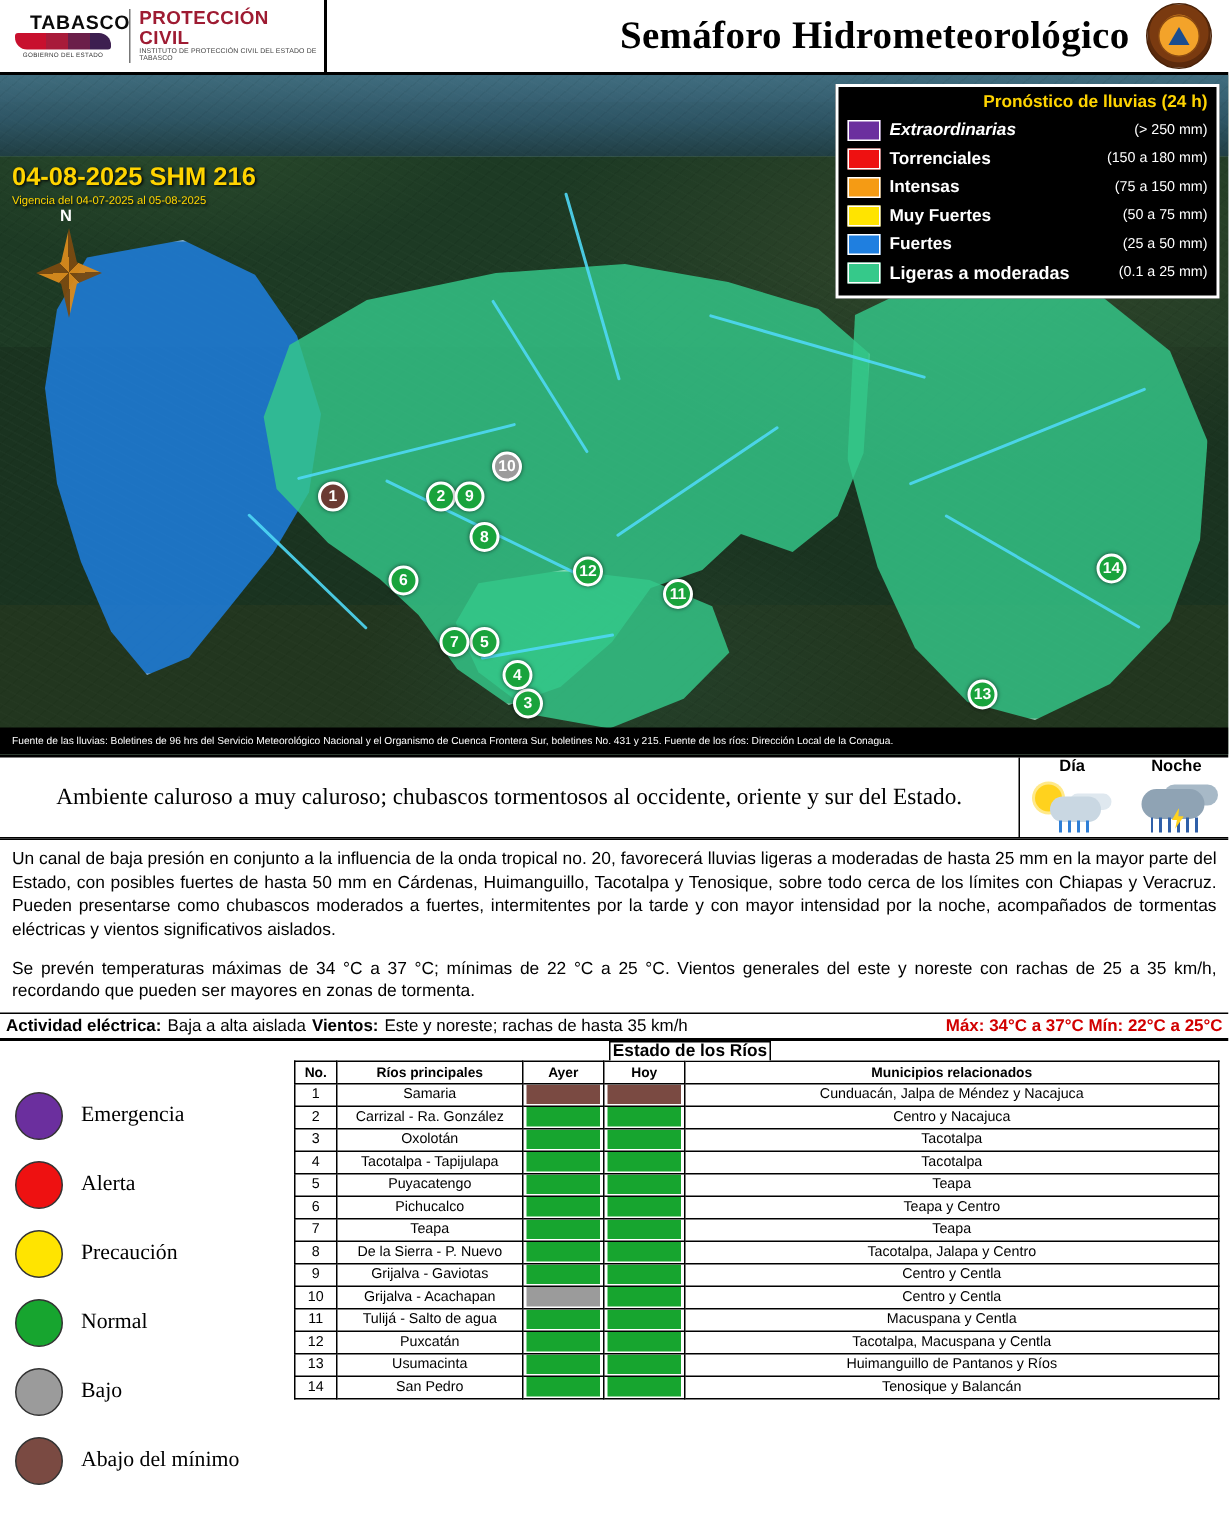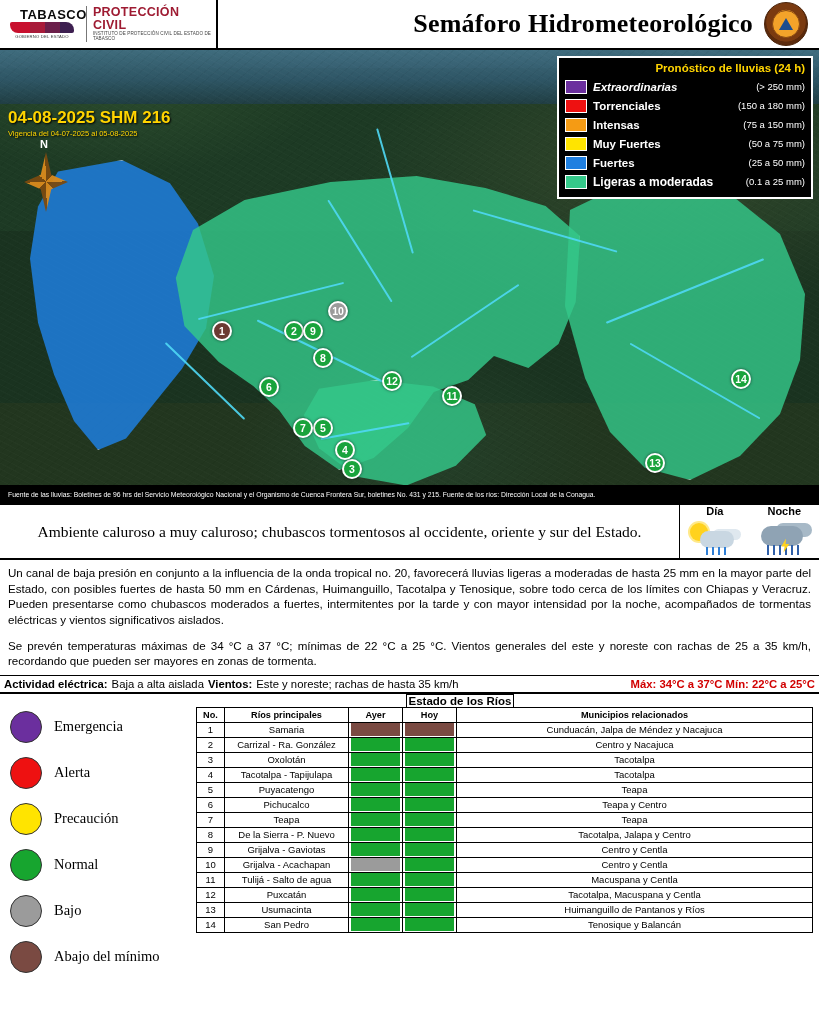--- a/index.html
+++ b/index.html
@@ -232,21 +232,21 @@
 
   .actline {
     display: flex; align-items: center; font-size: 11.3px;
     border-bottom: 2px solid #000; padding: 2px 4px; gap: 4px;
   }
   .actline b { font-weight: bold; }
   .actline .temps { margin-left: auto; color: #d10000; font-weight: bold; }
 
   
   .lower { display: flex; height: 252px; }
-  .key { width: 196px; padding: 10px 0 0 10px; }
+  .key { width: 196px; padding: 27px 0 0 10px; }
   .key-row { display: flex; align-items: center; height: 46px; }
   .key-dot {
     width: 32px; height: 32px; border-radius: 50%; margin-right: 12px;
     border: 1px solid #333; flex: 0 0 32px;
   }
   .key-label { font-size: 14.5px; font-family: "Liberation Serif", serif; line-height: 1.1; }
 
   .rivers { flex: 1; padding-right: 6px; }
   .riv-head-wrap { display: flex; }
   .riv-head-spacer { width: 210px; }

